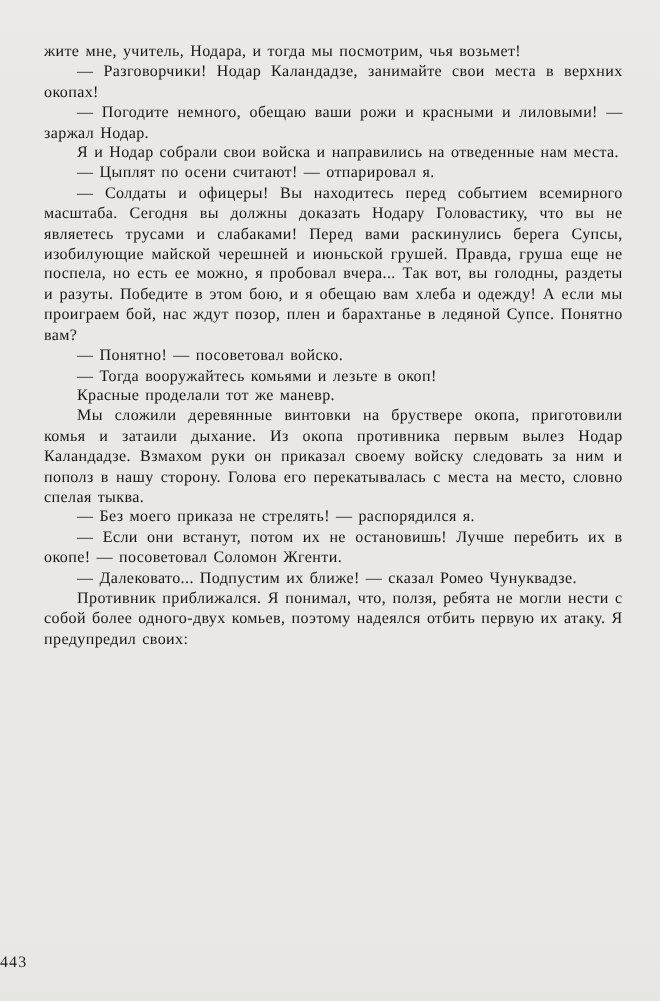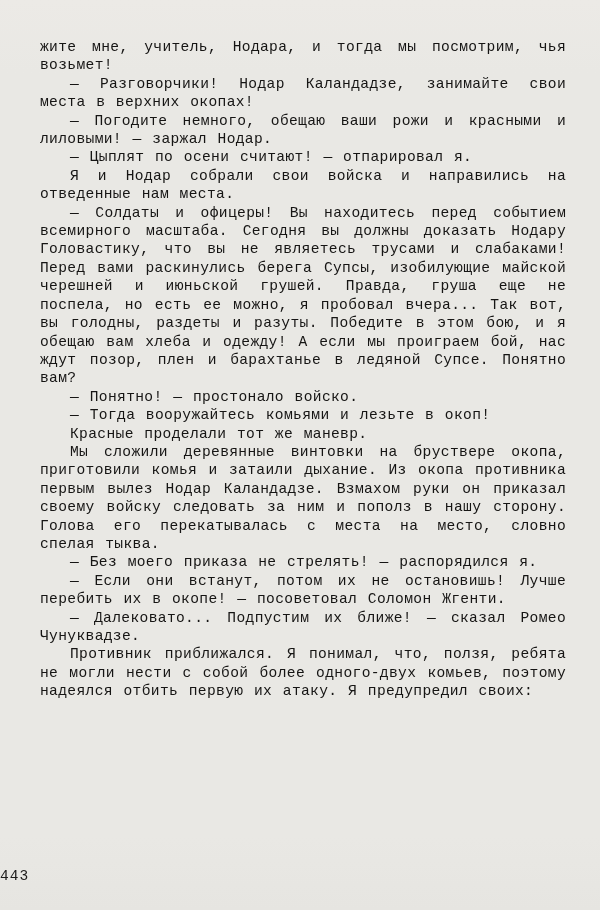--- a/index.html
+++ b/index.html
@@ -12,21 +12,20 @@
     overflow: hidden;
     background: #e9e8e4;
     position: relative;
     font-family: "Liberation Serif", "DejaVu Serif", serif;
   }
   .page {
     position: absolute;
     inset: 0;
     background: linear-gradient(180deg, #eceae6 0%, #e9e8e4 8%, #e9e8e4 92%, #e6e5e1 100%);
     color: #161514;
-    font-family: Liberation Mono, monospace;
   }
   .text-block {
     position: absolute;
     top: 38px;
     left: 40px;
     right: 34px;
   }
   p.para {
     margin: 0;
     text-align: justify;
@@ -52,24 +51,24 @@
   }
 </style>
 </head>
 <body>
 
 <div class="page">
   <div class="text-block">
       <p class="para" lang="ru">жите мне, учитель, Нодара, и тогда мы посмотрим, чья возьмет!</p>
       <p class="para indent" lang="ru">— Разговорчики! Нодар Каландадзе, занимайте свои места в верхних окопах!</p>
       <p class="para indent" lang="ru">— Погодите немного, обещаю ваши рожи и красными и лиловыми! — заржал Нодар.</p>
+      <p class="para indent" lang="ru">Я и Нодар собрали свои войска и направились на отведенные нам места.</p>
       <p class="para indent" lang="ru">— Цыплят по осени считают! — отпарировал я.</p>
-      <p class="para indent" lang="ru">Я и Нодар собрали свои войска и направились на отведенные нам места.</p>
       <p class="para indent" lang="ru">— Солдаты и офицеры! Вы находитесь перед событием всемирного масштаба. Сегодня вы должны доказать Нодару Головастику, что вы не являетесь трусами и слабаками! Перед вами раскинулись берега Супсы, изобилующие майской черешней и июньской грушей. Правда, груша еще не поспела, но есть ее можно, я пробовал вчера... Так вот, вы голодны, раздеты и разуты. Победите в этом бою, и я обещаю вам хлеба и одежду! А если мы проиграем бой, нас ждут позор, плен и барахтанье в ледяной Супсе. Понятно вам?</p>
-      <p class="para indent" lang="ru">— Понятно! — простонало войско.</p>
+      <p class="para indent" lang="ru">— Понятно! — посоветовал войско.</p>
       <p class="para indent" lang="ru">— Тогда вооружайтесь комьями и лезьте в окоп!</p>
       <p class="para indent" lang="ru">Красные проделали тот же маневр.</p>
       <p class="para indent" lang="ru">Мы сложили деревянные винтовки на бруствере окопа, приготовили комья и затаили дыхание. Из окопа противника первым вылез Нодар Каландадзе. Взмахом руки он приказал своему войску следовать за ним и пополз в нашу сторону. Голова его перекатывалась с места на место, словно спелая тыква.</p>
       <p class="para indent" lang="ru">— Без моего приказа не стрелять! — распорядился я.</p>
       <p class="para indent" lang="ru">— Если они встанут, потом их не остановишь! Лучше перебить их в окопе! — посоветовал Соломон Жгенти.</p>
       <p class="para indent" lang="ru">— Далековато... Подпустим их ближе! — сказал Ромео Чунуквадзе.</p>
       <p class="para indent" lang="ru">Противник приближался. Я понимал, что, ползя, ребята не могли нести с собой более одного-двух комьев, поэтому надеялся отбить первую их атаку. Я предупредил своих:</p>
     </div>
   <div class="page-number">443</div>
 </div>

